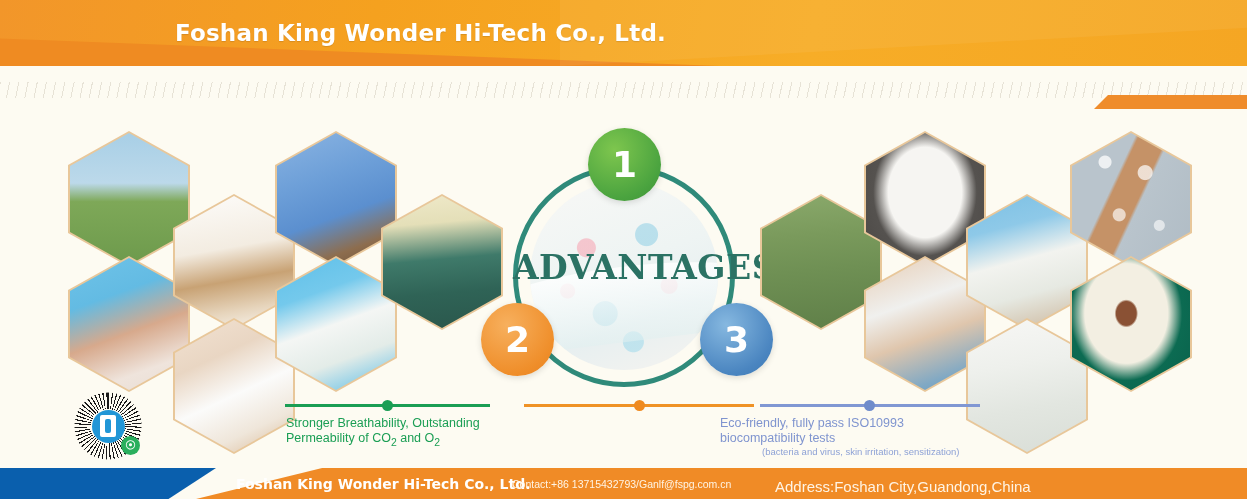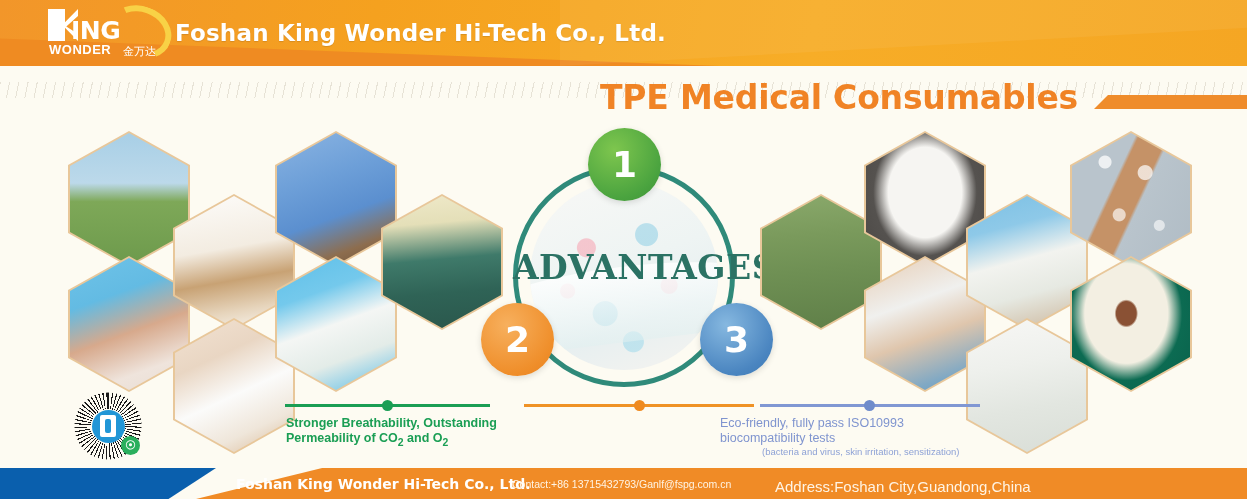--- a/index.html
+++ b/index.html
@@ -230,36 +230,27 @@
 </style>
 </head>
 <body>
 
 <div class="banner">
 
   <div class="header">
     <div class="header-swoosh"></div>
     <div class="header-swoosh2"></div>
 
-    <div class="logo-box">
-      <div class="logo-swirl"></div>
-      <div class="logo-k"></div>
-      <div class="logo-kdiag1"></div>
-      <div class="logo-ing">ING</div>
-      <div class="logo-wonder">WONDER</div>
-      <div class="logo-cn">金万达</div>
-    </div>
 
     <div class="header-title">Foshan King Wonder Hi-Tech Co., Ltd.</div>
 
   </div>
 
   <div class="texture"></div>
 
-  <div class="page-title">TPE Medical Consumables</div>
   <div class="title-bar"></div>
 
   <div class="hex" style="left:68px;top:131px;width:122px;height:136px;">
     <div class="hex-in" style="background:linear-gradient(180deg,#a8cfe6 0%,#bcd9ea 38%,#7ea858 52%,#6d9a4c 100%);"></div>
   </div>
 
   <div class="hex" style="left:68px;top:256px;width:122px;height:136px;">
     <div class="hex-in" style="background:linear-gradient(160deg,#6fc3e8 0%,#63bbe3 30%,#d7a98c 55%,#efe4dc 80%,#e8ddd4 100%);"></div>
   </div>
 
@@ -327,21 +318,21 @@
   <div class="qr">
     <div class="qr-dots"></div>
     <div class="qr-core"></div>
     <div class="qr-glyph"></div>
     <div class="qr-mini">⦿</div>
   </div>
 
   <div class="cap-line" style="left:285px;top:404px;width:205px;background:#1a9e54;">
     <div class="cap-dot" style="left:97px;background:#1a9e54;"></div>
   </div>
-  <div class="cap-text" style="left:286px;top:416px;width:215px;color:#1a9e54;font-weight:bold;">
+  <div class="cap-text" style="left:286px;top:416px;width:215px;color:#1a9e54;">
     <span>Stronger Breathability, Outstanding</span><br>
     <span>Permeability of CO</span><sub>2</sub><span> and O</span><sub>2</sub>
   </div>
 
   <div class="cap-line" style="left:524px;top:404px;width:230px;background:#ef9226;">
     <div class="cap-dot" style="left:110px;background:#ef8a1f;"></div>
   </div>
 
   <div class="cap-line" style="left:760px;top:404px;width:220px;background:#8097d3;">
     <div class="cap-dot" style="left:104px;background:#6f8ccb;"></div>

